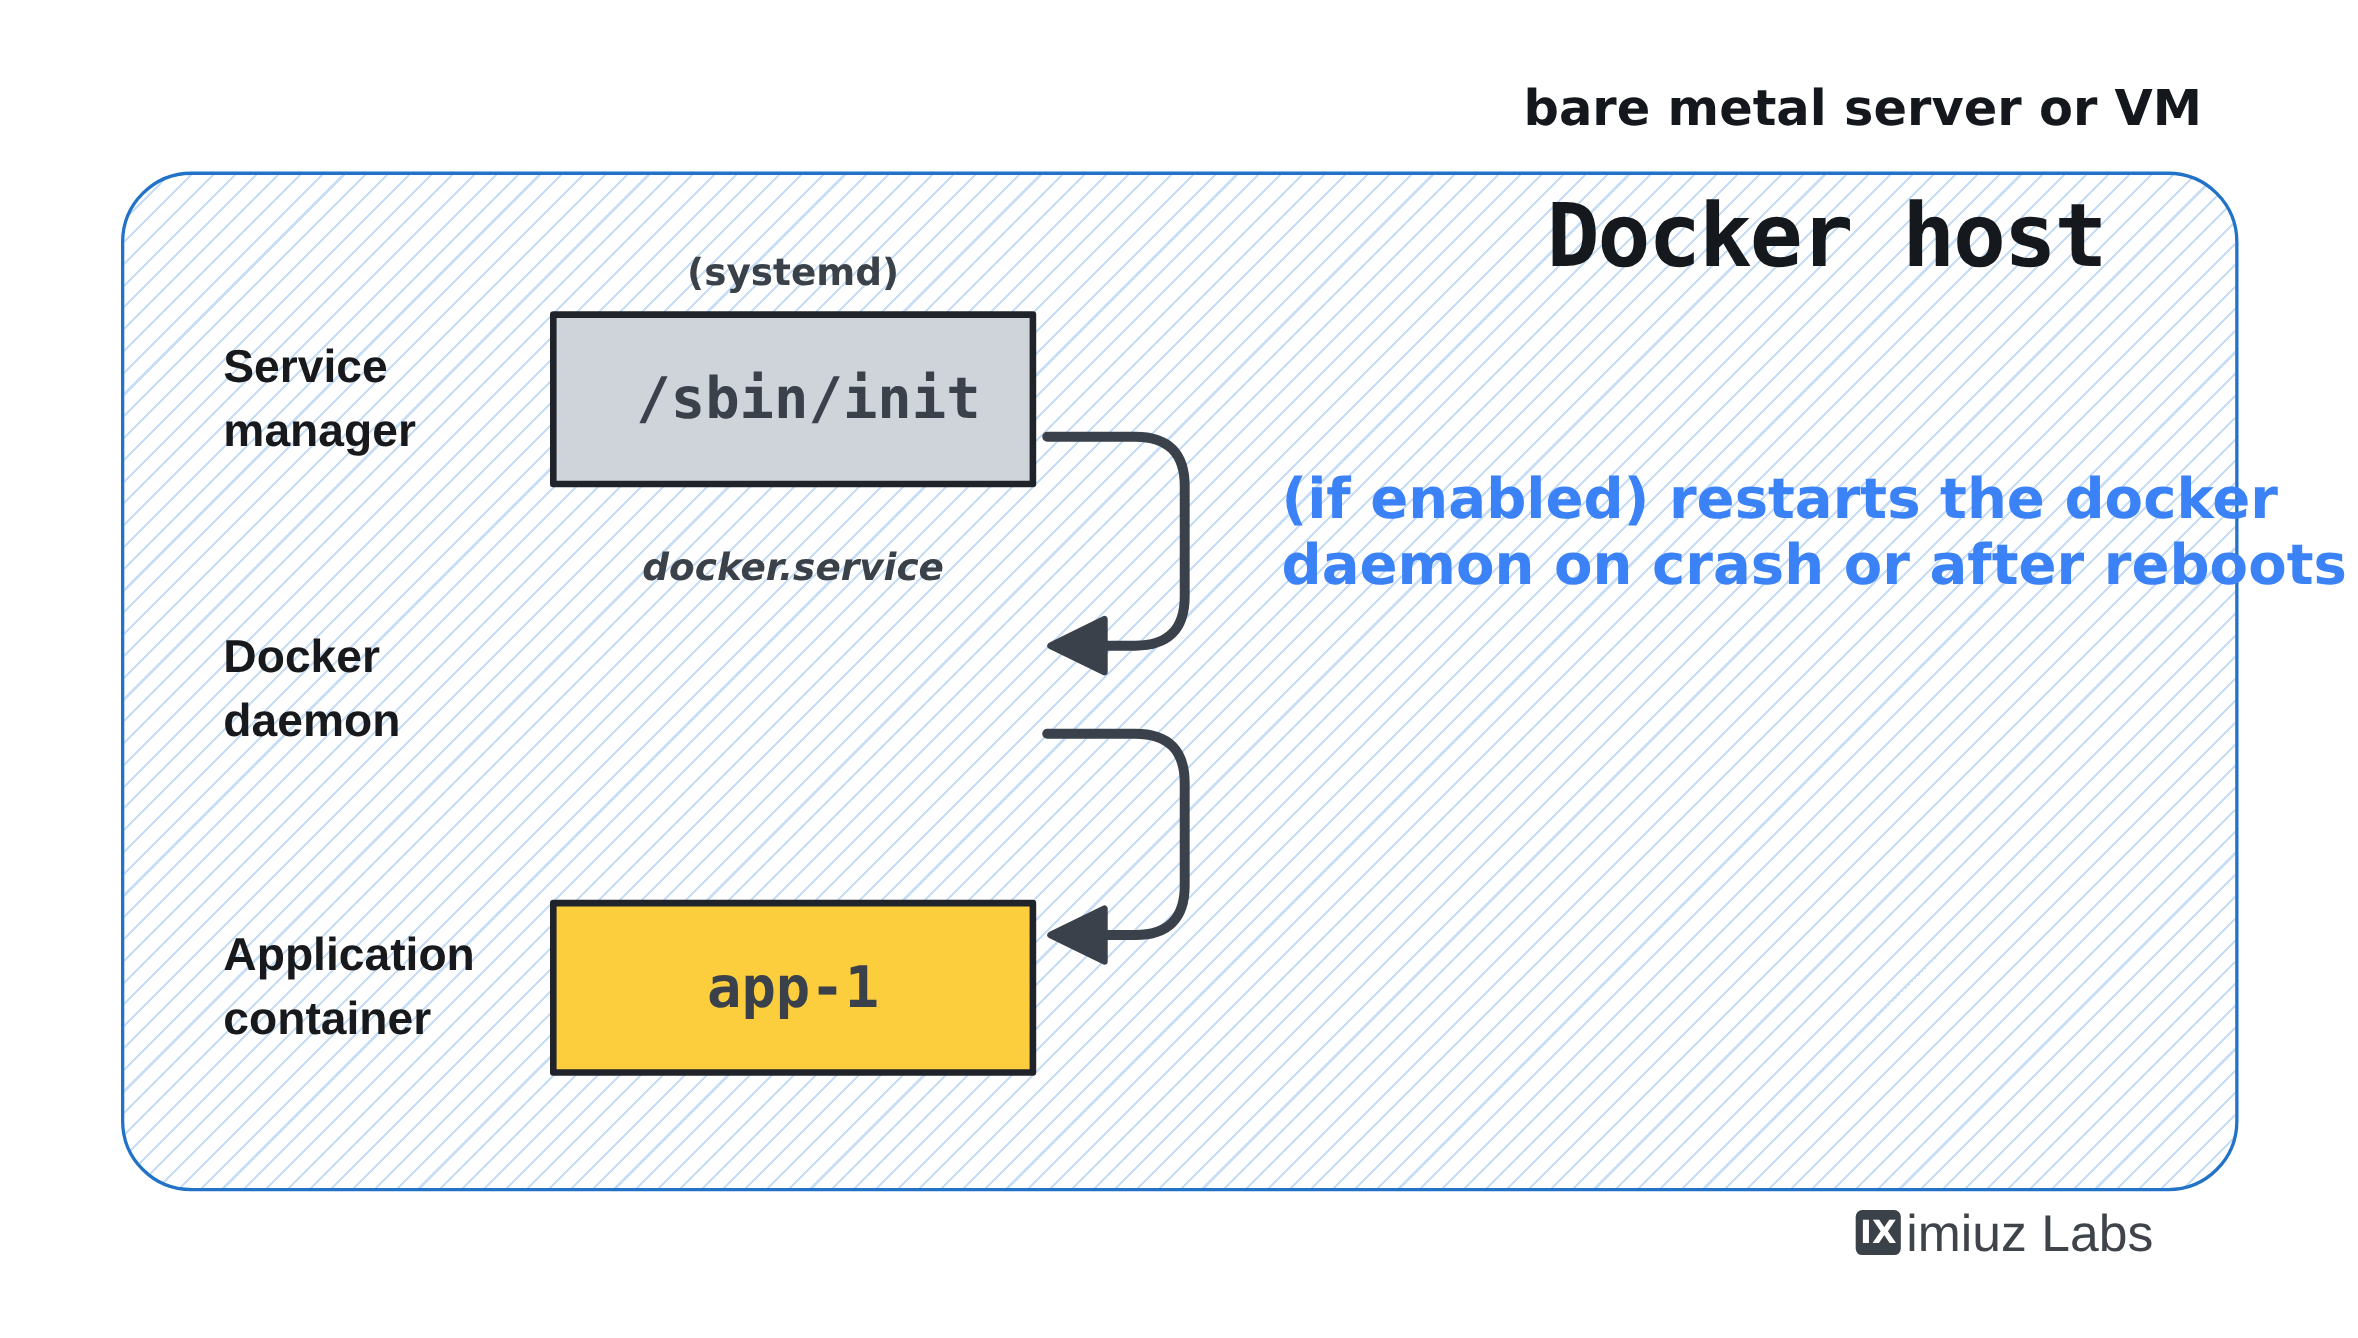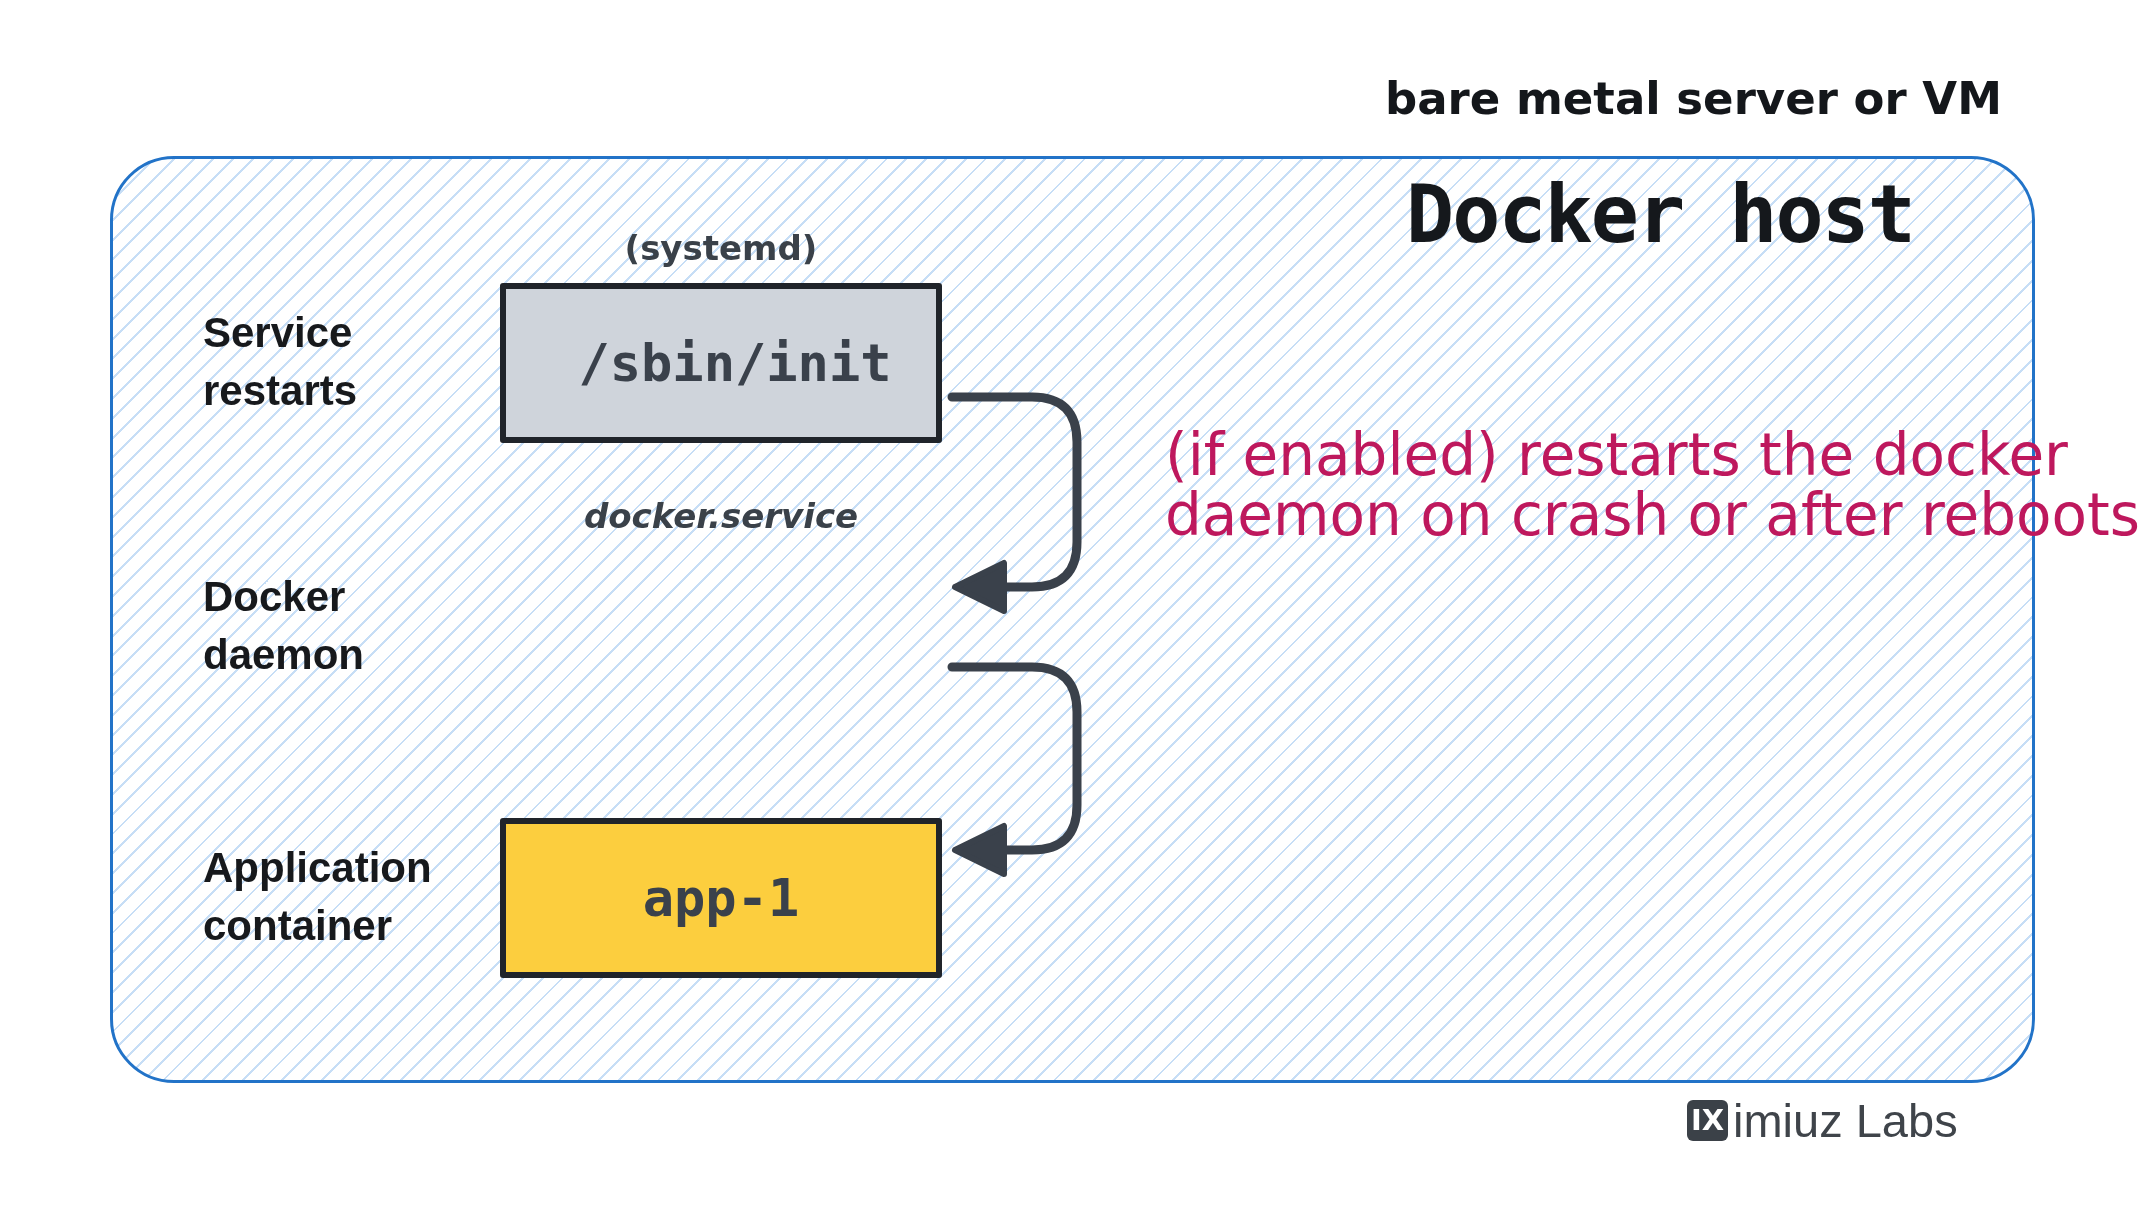--- a/index.html
+++ b/index.html
@@ -105,24 +105,24 @@
     position: absolute;
     left: 0; top: 0;
     width: 2144px; height: 1216px;
     pointer-events: none;
   }
 
   
   .annotation {
     position: absolute;
     font-family: "DejaVu Sans", sans-serif;
-    font-weight: 400;
-    font-size: 58px;
+    font-weight: 700;
+    font-size: 51px;
     line-height: 60px;
-    color: #be185d;
+    color: #3b82f6;
     white-space: pre-line;
   }
   .annotation.a1 { left: 1165px; top: 425px; }
   .annotation.a2 { left: 1160px; top: 730px; }
 
   
   .logo {
     position: absolute;
     left: 1687px; top: 1097px;
     height: 46px;
@@ -156,21 +156,21 @@
 
 <div class="stage">
 
   <div class="banner">bare metal server or VM</div>
 
   <div class="host"></div>
 
   <div class="host-title">Docker host</div>
 
   <div class="row-label service">Service
-restarts</div>
+manager</div>
   <div class="row-label daemon">Docker
 daemon</div>
   <div class="row-label application">Application
 container</div>
 
   <div class="box-top-label systemd">(systemd)</div>
   <div class="box-top-label dockersvc">docker.service</div>
 
   <div class="pbox init">
     <span>/sbin/init</span>

